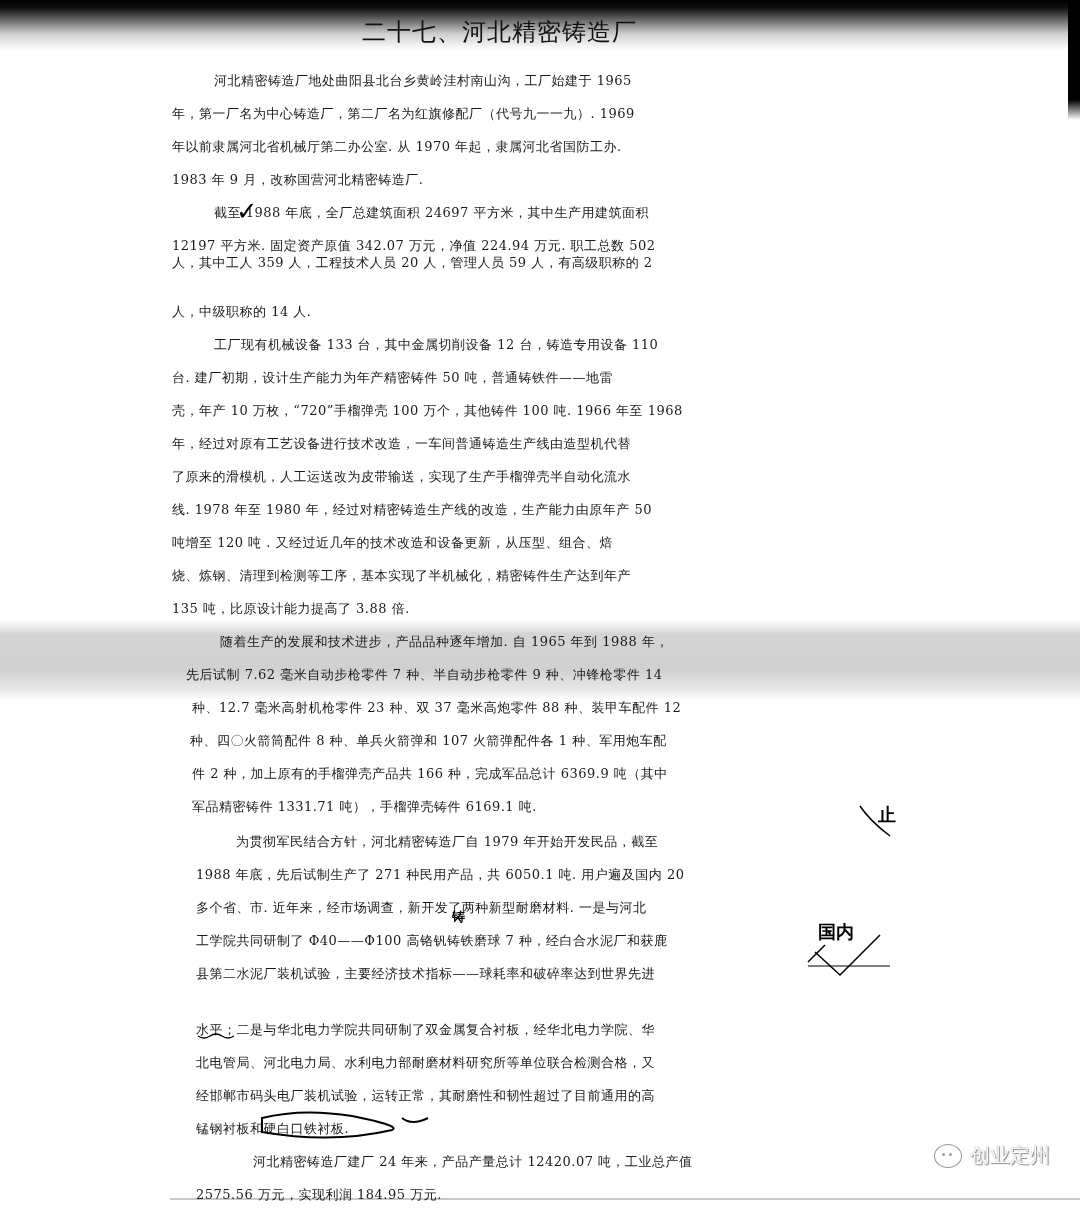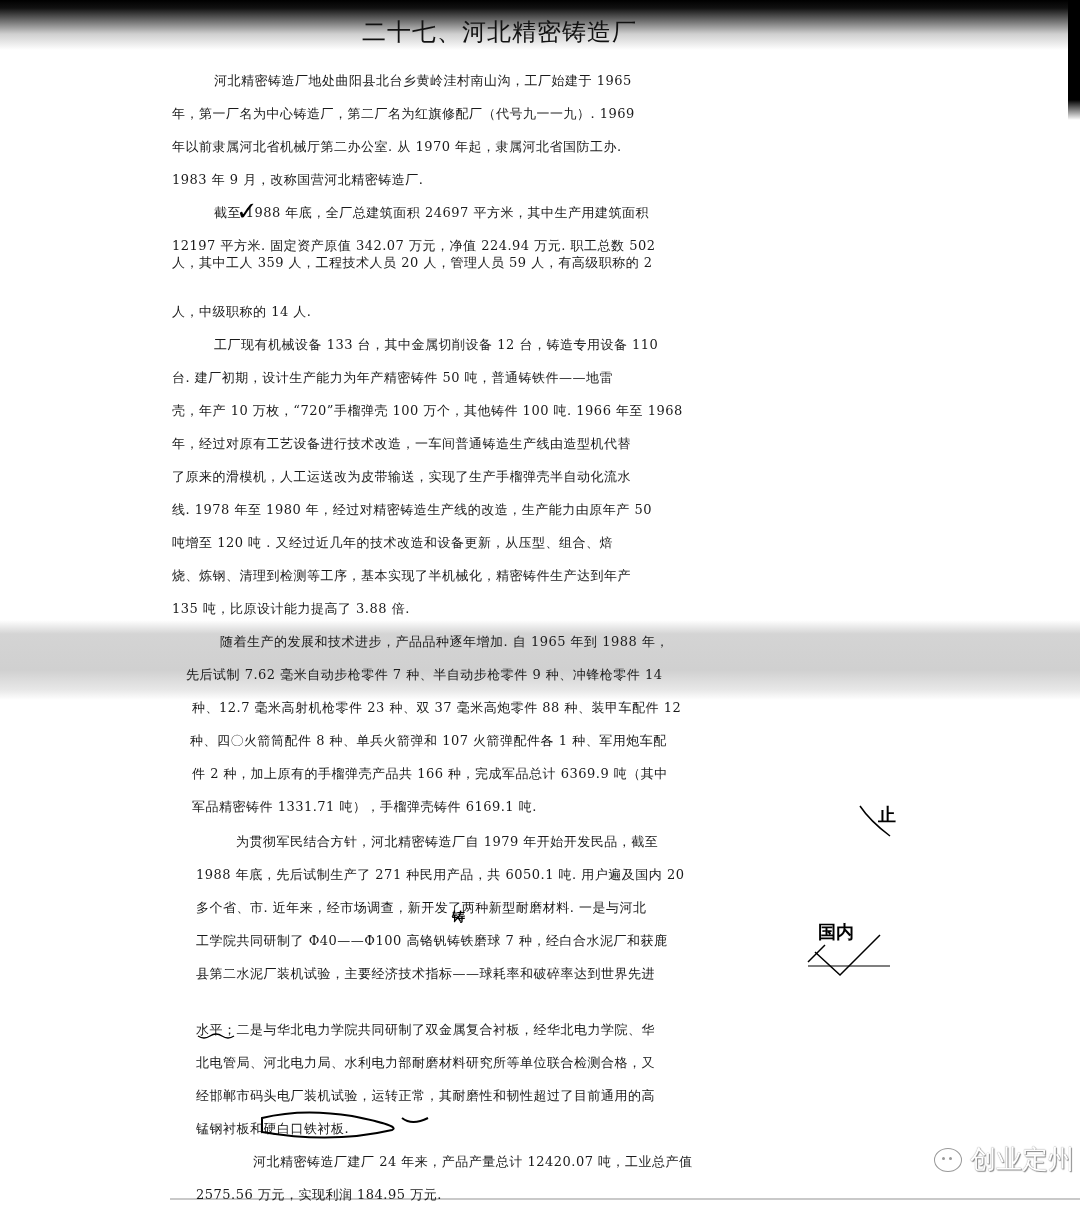--- a/index.html
+++ b/index.html
@@ -35,21 +35,21 @@
     position: absolute; white-space: nowrap;
     font-size: 13px; color: #1a1a1a; letter-spacing: 0.5px;
   }
   .hand {
     position: absolute; font-family: "DejaVu Sans", sans-serif;
     color: #000; font-weight: bold; font-size: 16px;
   }
   .watermark {
     position: absolute; left: 934px; top: 1142px;
     display: flex; align-items: center; gap: 8px;
-    color: #ffffff; font-family: "DejaVu Sans", sans-serif; font-size: 26px;
+    color: #ffffff; font-family: "DejaVu Sans", sans-serif; font-size: 20px;
     text-shadow: 0 0 1px #777, 1px 1px 1px #888;
   }
   .wm-icon {
     width: 26px; height: 22px; border: 1.5px solid #999; border-radius: 50%;
     position: relative; background: #fff;
   }
   .wm-icon::before, .wm-icon::after {
     content: ""; position: absolute; top: 8px; width: 3px; height: 3px; background: #999; border-radius: 50%;
   }
   .wm-icon::before { left: 7px; } .wm-icon::after { left: 14px; }

